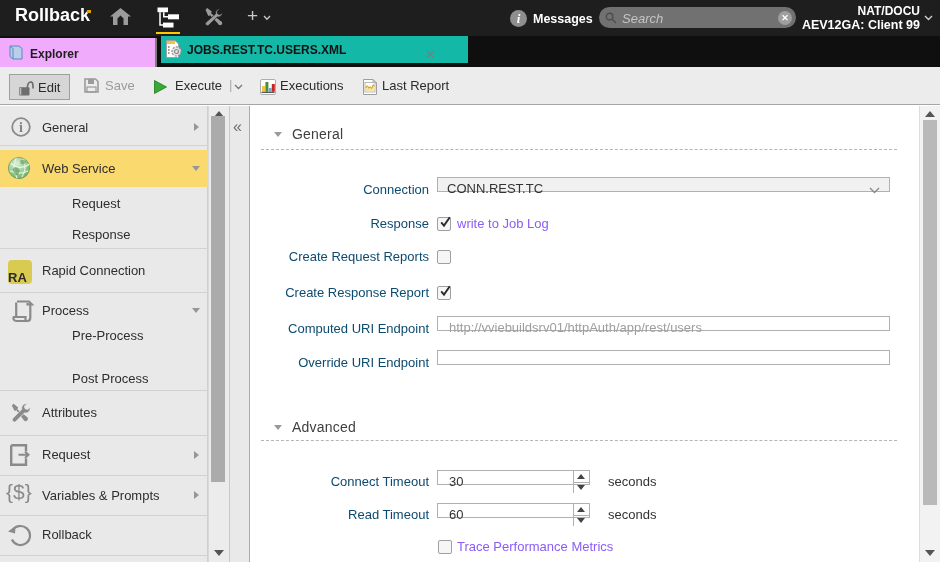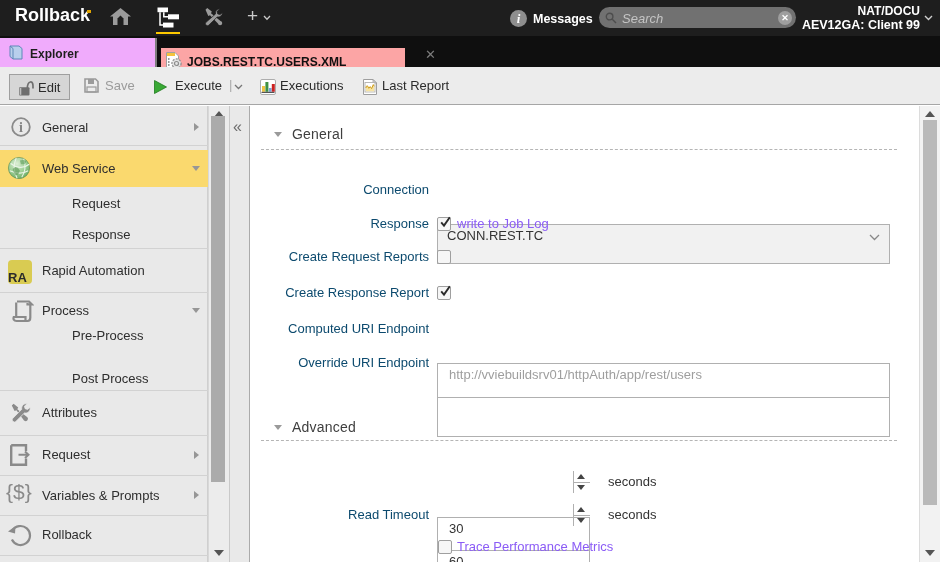--- a/index.html
+++ b/index.html
@@ -20,21 +20,21 @@
 #search-x { left:778px; top:11px; width:14px; height:14px; border-radius:50%; background:#9e9e9e; color:#fff; font-size:9px; text-align:center; line-height:14px; font-weight:bold; }
 #acct { left:700px; top:4px; width:220px; text-align:right; color:#fff; font-weight:bold; }
 #acct .l1 { font-size:12px; line-height:14px; }
 #acct .l2 { font-size:12.5px; line-height:14px; }
 #acctchev { left:924px; top:15px; }
 
 
 #tabrow { left:0; top:36px; width:940px; height:31px; background:#0f0f0f; }
 #tab-exp { left:0; top:2px; width:157px; height:35px; background:#f0abfc; border-right:2px solid #7d7d7d; }
 #tab-exp .txt { position:absolute; left:30px; top:9px; font-size:12px; font-weight:bold; color:#1e1e1e; }
-#tab-act { left:161px; top:12px; width:244px; height:27px; background:#fca5a5; }
+#tab-act { left:161px; top:0; width:307px; height:27px; background:#14b8a6; }
 #tab-act .txt { position:absolute; left:26px; top:7px; font-size:12px; font-weight:bold; color:#111; }
 #tab-x { left:425px; top:47px; font-size:13px; color:#7d7d7d; }
 
 
 #toolbar { left:0; top:67px; width:940px; height:38px; background:#ececec; border-bottom:1px solid #a6a6a6; }
 .tbtxt { position:absolute; top:11px; font-size:13px; color:#2b2b2b; }
 #btn-edit { left:9px; top:7px; width:61px; height:26px; background:#d6d6d6; border:1px solid #9f9f9f; }
 #btn-edit .t { position:absolute; left:28px; top:5px; font-size:13px; color:#2b2b2b; }
 #save-t { left:105px; color:#9b9b9b; }
 #exec-t { left:175px; }
@@ -66,21 +66,21 @@
 #ct-scroll { left:919px; top:0; width:21px; height:456px; background:#f2f2f2; border-left:1px solid #dcdcdc; }
 #ct-thumb { left:3px; top:14px; width:14px; height:385px; background:#b9b9b9; }
 .sarrow-u { position:absolute; width:0; height:0; border-bottom:6px solid #555; border-left:5px solid transparent; border-right:5px solid transparent; }
 .sarrow-d { position:absolute; width:0; height:0; border-top:6px solid #555; border-left:5px solid transparent; border-right:5px solid transparent; }
 
 
 .sechdr { position:absolute; font-size:14px; color:#3f3f3f; letter-spacing:0.2px; }
 .sectri { position:absolute; width:0; height:0; border-top:5px solid #9a9a9a; border-left:4px solid transparent; border-right:4px solid transparent; }
 .dash { position:absolute; left:261px; width:636px; border-top:1px dashed #b5b5b5; }
 .flabel { position:absolute; width:260px; right:511px; text-align:right; font-size:13px; color:#0c4a6e; }
-.finput { position:absolute; left:437px; width:453px; height:40px; background:#fff; border:1px solid #b0b0b0; font-size:13px; color:#333; line-height:22px; padding-left:11px;margin-top:47px; }
+.finput { position:absolute; left:437px; width:453px; height:15px; background:#fff; border:1px solid #b0b0b0; font-size:13px; color:#333; line-height:22px; padding-left:11px; }
 .cbox { position:absolute; left:437px; width:14px; height:14px; background:#f6f6f6; border:1px solid #9f9f9f; border-radius:2px; }
 .cbl { position:absolute; left:457px; font-size:13px; color:#8b5cf6; }
 </style>
 </head>
 <body>
 <div id="page">
 
   <div class="abs" id="topbar"></div>
   <div class="abs" id="logo">Rollback</div>
   <div class="abs" id="logotm"></div>
@@ -219,21 +219,21 @@
       </svg>
       <div class="navtxt" style="top:55px">Web Service</div>
       <div class="caret-d" style="top:60px"></div>
 
       <div class="subtxt" style="top:90px">Request</div>
       <div class="subtxt" style="top:121px">Response</div>
       <div class="sep" style="top:142px"></div>
 
       <div class="abs" style="left:8px;top:154px;width:24px;height:24px;border-radius:4px;background:#d9cb52"></div>
       <div class="abs" style="left:8px;top:164px;font-size:13px;font-weight:bold;color:#2b2b2b">RA</div>
-      <div class="navtxt" style="top:157px">Rapid Automation</div>
+      <div class="navtxt" style="top:157px">Rapid Connection</div>
       <div class="sep" style="top:186px"></div>
 
       <svg class="abs" style="left:12px;top:193px" width="22" height="24" viewBox="0 0 22 24">
         <path d="M5 2.5 L17 2.5 L20 5.5 L15.5 5.5 L15.5 4" fill="none" stroke="#8a8a8a" stroke-width="2.2"></path>
         <path d="M4.2 3.5 L4.2 18 L1.8 18 C 1 20, 1.8 22, 4.5 22 L15.5 22 C 17.5 22 18.3 20.5 18.3 18.5 L18.3 5.5" fill="none" stroke="#8a8a8a" stroke-width="2.2"></path>
         <path d="M1.8 18 L13.5 18 L13.5 22" fill="none" stroke="#8a8a8a" stroke-width="2.2"></path>
       </svg>
       <div class="navtxt" style="top:197px">Process</div>
       <div class="caret-d" style="top:202px"></div>
 
@@ -308,20 +308,21 @@
     <div class="flabel" style="top:215px">Computed URI Endpoint</div>
     <div class="finput" style="top:210px;color:#9e9e9e">http://vviebuildsrv01/httpAuth/app/rest/users</div>
 
     <div class="flabel" style="top:249px">Override URI Endpoint</div>
     <div class="finput" style="top:244px"></div>
 
     <div class="sectri" style="left:274px;top:319px"></div>
     <div class="sechdr" style="left:292px;top:313px">Advanced</div>
     <div class="dash" style="top:334px"></div>
 
+    <div class="flabel" style="top:368px">Connect Timeout</div>
     <div class="finput" style="top:364px;width:153px">30</div>
     <div class="abs" style="left:573px;top:365px;width:16px;height:22px;border-left:1px solid #b0b0b0">
       <div class="sarrow-u" style="left:3px;top:3px;border-left-width:4px;border-right-width:4px;border-bottom-width:5px;border-bottom-color:#444"></div>
       <div class="abs" style="left:0;top:11px;width:16px;height:1px;background:#b0b0b0"></div>
       <div class="sarrow-d" style="left:3px;top:14px;border-left-width:4px;border-right-width:4px;border-top-width:5px;border-top-color:#444"></div>
     </div>
     <div class="abs" style="left:608px;top:368px;font-size:13px;color:#333">seconds</div>
 
     <div class="flabel" style="top:401px">Read Timeout</div>
     <div class="finput" style="top:397px;width:153px">60</div>

